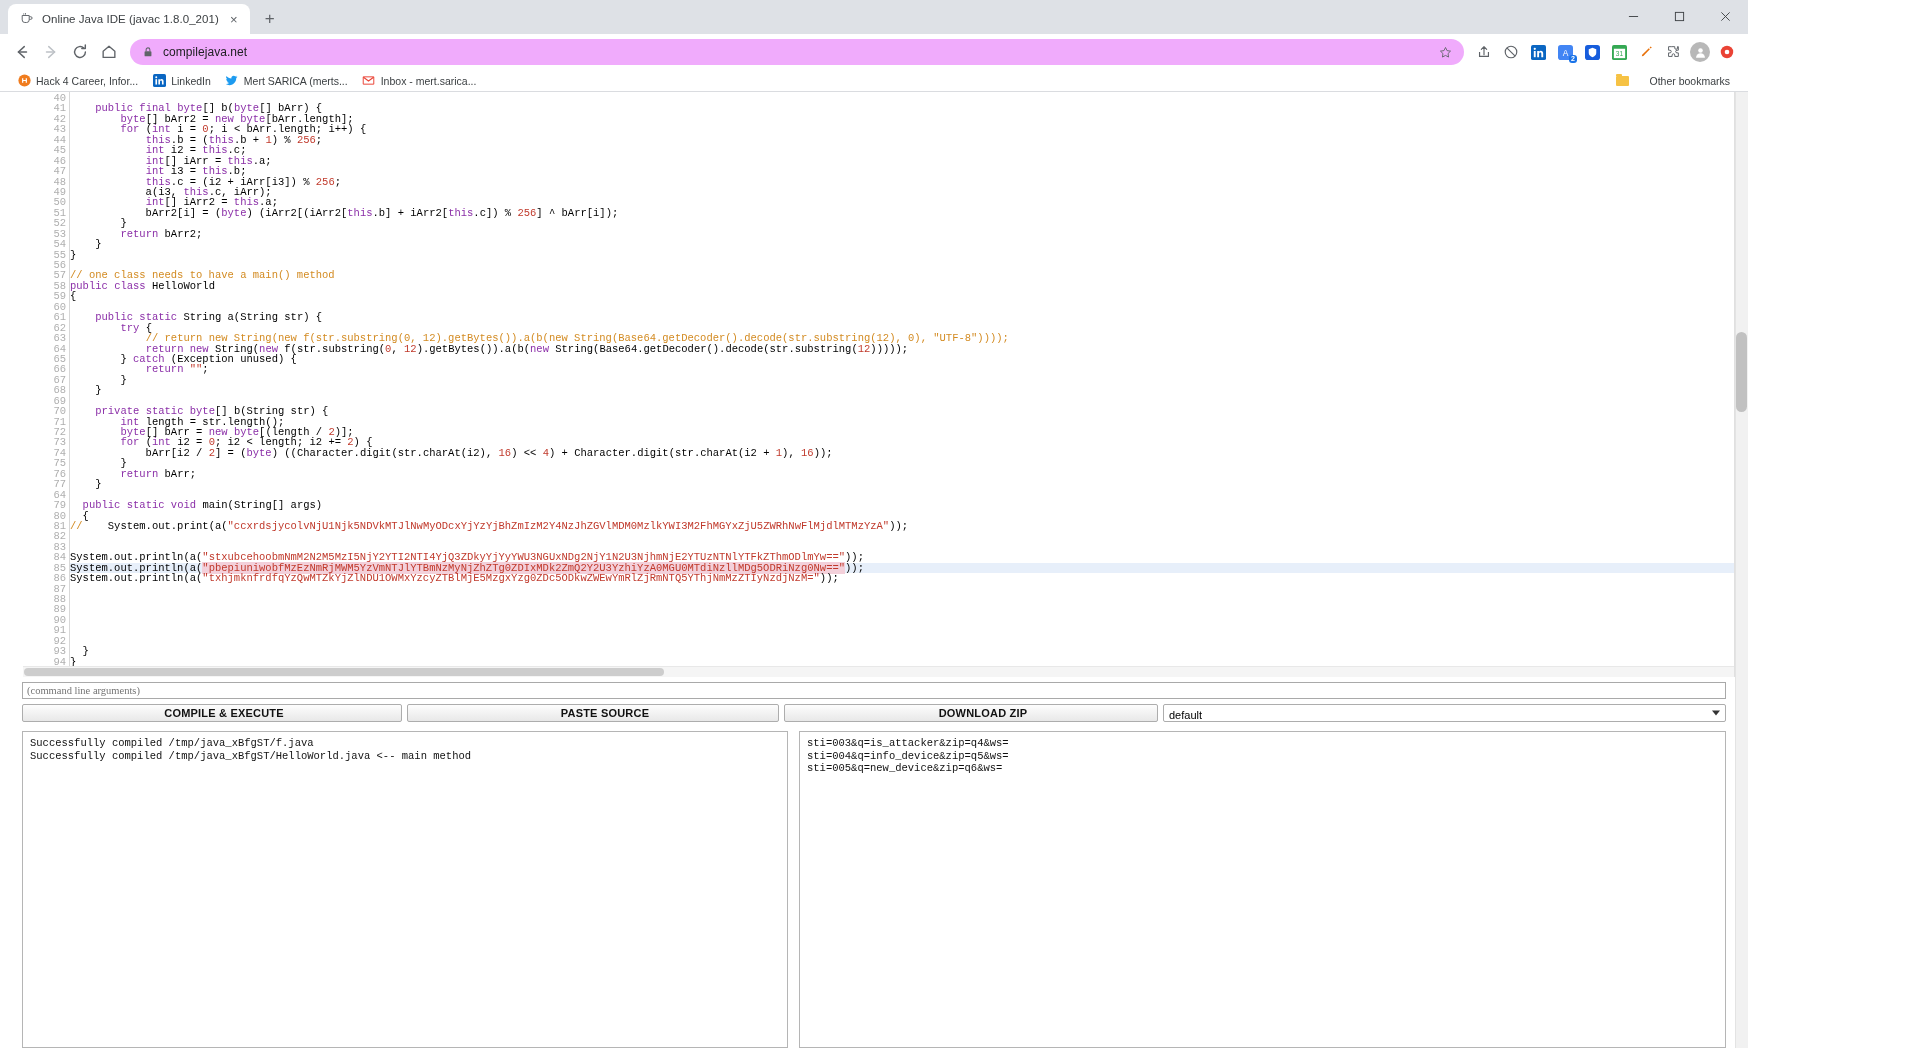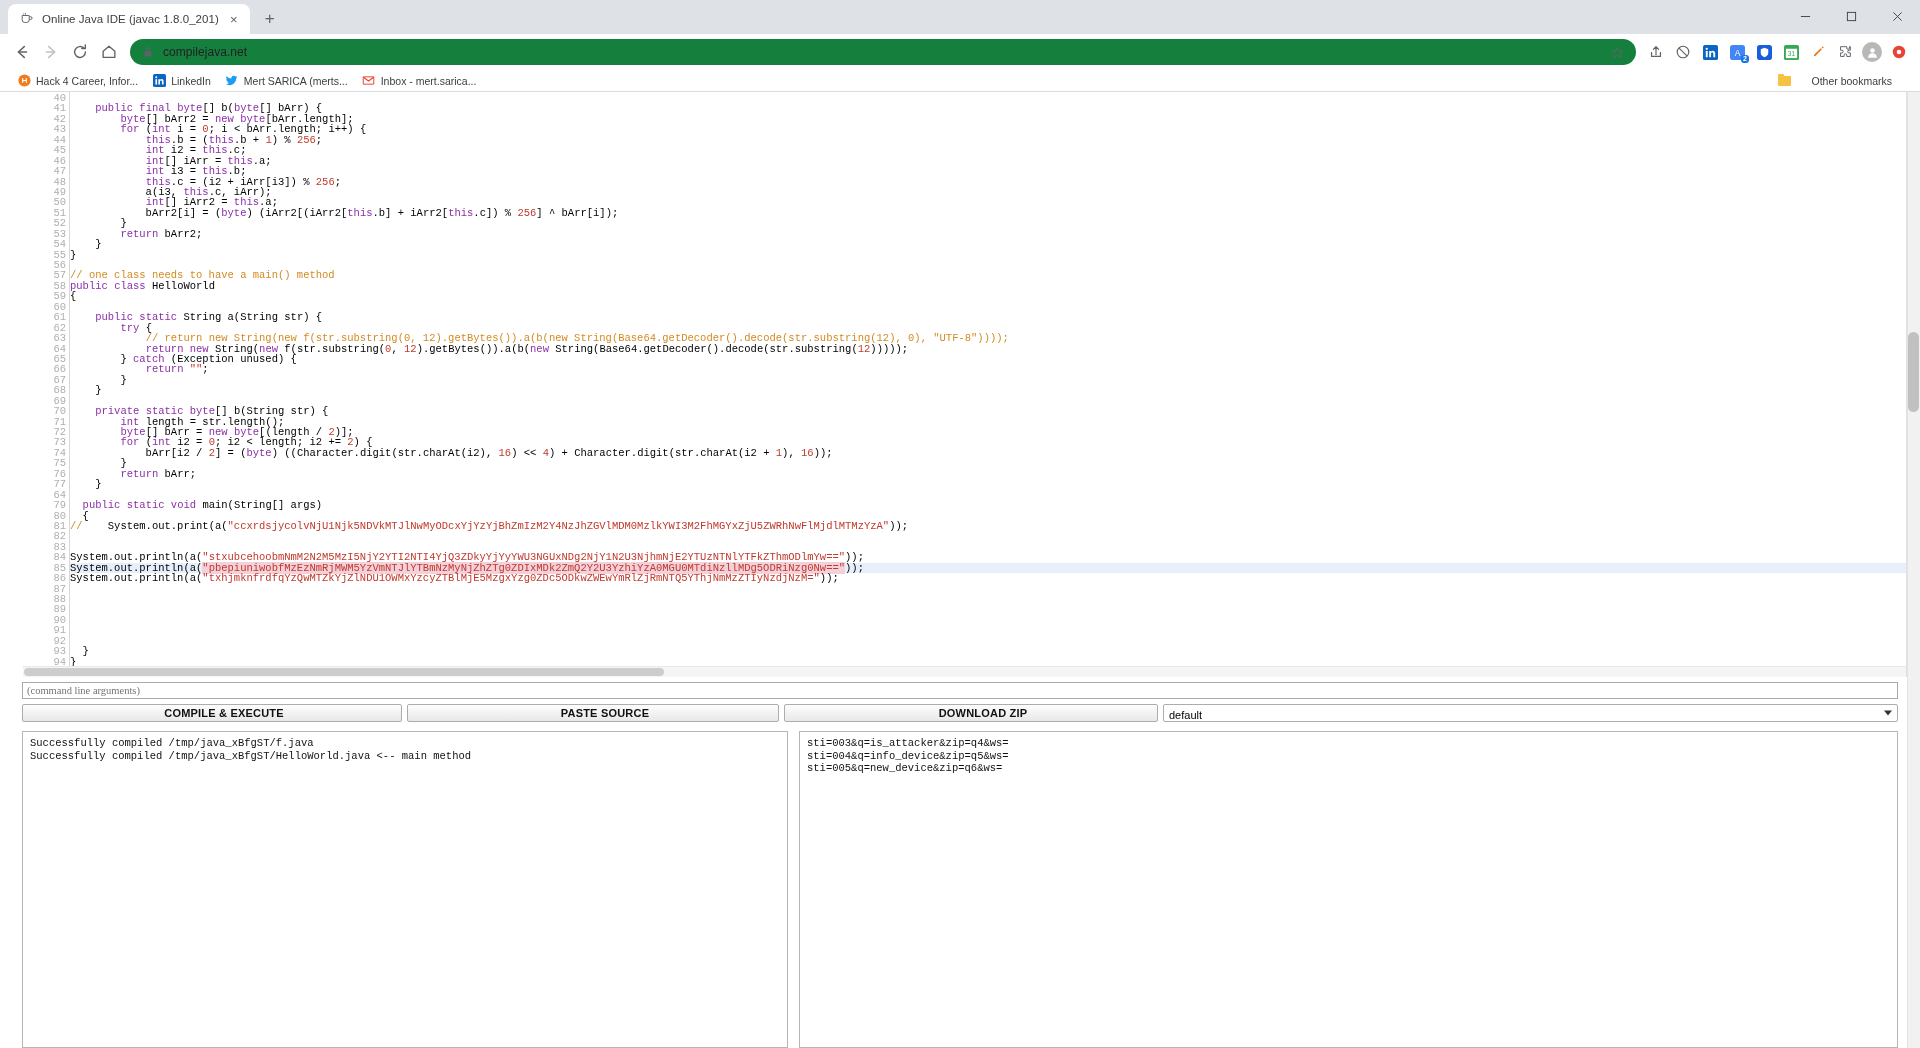--- a/index.html
+++ b/index.html
@@ -4,21 +4,21 @@
 <style>
   * { margin:0; padding:0; box-sizing:border-box; }
   html, body {
     width:1920px; height:1048px;
     background:#ffffff;
     font-family:"Liberation Sans", sans-serif;
     overflow:hidden;
   }
 
   
-  .browser { width:1920px; height:1048px; display:flex; flex-direction:column; background:#dee1e6; }
+  .browser { width:1748px; height:1048px; display:flex; flex-direction:column; background:#dee1e6; }
 
   .tabstrip {
     height:34px; background:#dee1e6; display:flex; align-items:flex-end;
     padding-left:8px; position:relative; flex:0 0 34px;
   }
   .tab {
     height:30px; min-width:230px; max-width:250px; background:#ffffff;
     border-radius:8px 8px 0 0; display:flex; align-items:center;
     padding:0 8px 0 11px; gap:7px; position:relative;
   }
@@ -43,21 +43,21 @@
   .toolbar {
     height:36px; background:#ffffff; display:flex; align-items:center;
     padding:0 8px; gap:1px; flex:0 0 36px;
   }
   .tb-icon {
     width:28px; height:28px; display:flex; align-items:center; justify-content:center;
     border-radius:50%; color:#5f6368; flex:0 0 28px;
   }
   .tb-icon.dim { color:#bdc1c6; }
   .omnibox {
-    flex:1; height:26px; background:#15803d; border-radius:13px; display:flex;
+    flex:1; height:26px; background:#f0abfc; border-radius:13px; display:flex;
     align-items:center; padding:0 10px 0 12px; margin:0 6px; gap:9px;
   }
   .omnibox-url { font-size:12px; color:#202124; flex:1; letter-spacing:0.05px; }
   .omni-star { width:18px; display:flex; align-items:center; justify-content:center; color:#5f6368; }
   .ext-icons { display:flex; align-items:center; gap:1px; }
   .ext { width:26px; height:26px; display:flex; align-items:center; justify-content:center; position:relative; }
   .badge {
     position:absolute; right:1px; bottom:2px; background:#1a73e8; color:#fff;
     font-size:7px; line-height:8px; border-radius:3px; padding:0 2px; font-weight:bold;
   }
@@ -68,21 +68,21 @@
 
   .bookmarks {
     height:22px; background:#ffffff; display:flex; align-items:center;
     padding:0 10px; gap:0px; flex:0 0 22px; border-bottom:1px solid #dadce0; position:relative;
   }
   .bm {
     display:flex; align-items:center; gap:5px; padding:2px 7px; border-radius:3px;
     font-size:10.5px; color:#3c4043; white-space:nowrap;
   }
   .bm-ico { width:14px; height:14px; flex:0 0 14px; display:flex; align-items:center; justify-content:center; }
-  .bm-other { position:absolute; right:22px; display:flex; align-items:center; gap:20px;
+  .bm-other { position:absolute; right:12px; display:flex; align-items:center; gap:20px;
     font-size:10.5px; color:#3c4043; padding:2px 6px; }
   .folder-ico {
     width:13px; height:10px; background:#f6c244; border-radius:1px; position:relative;
   }
   .folder-ico:before {
     content:''; position:absolute; top:-2px; left:0; width:6px; height:2px;
     background:#f6c244; border-radius:1px 1px 0 0;
   }
 
   

